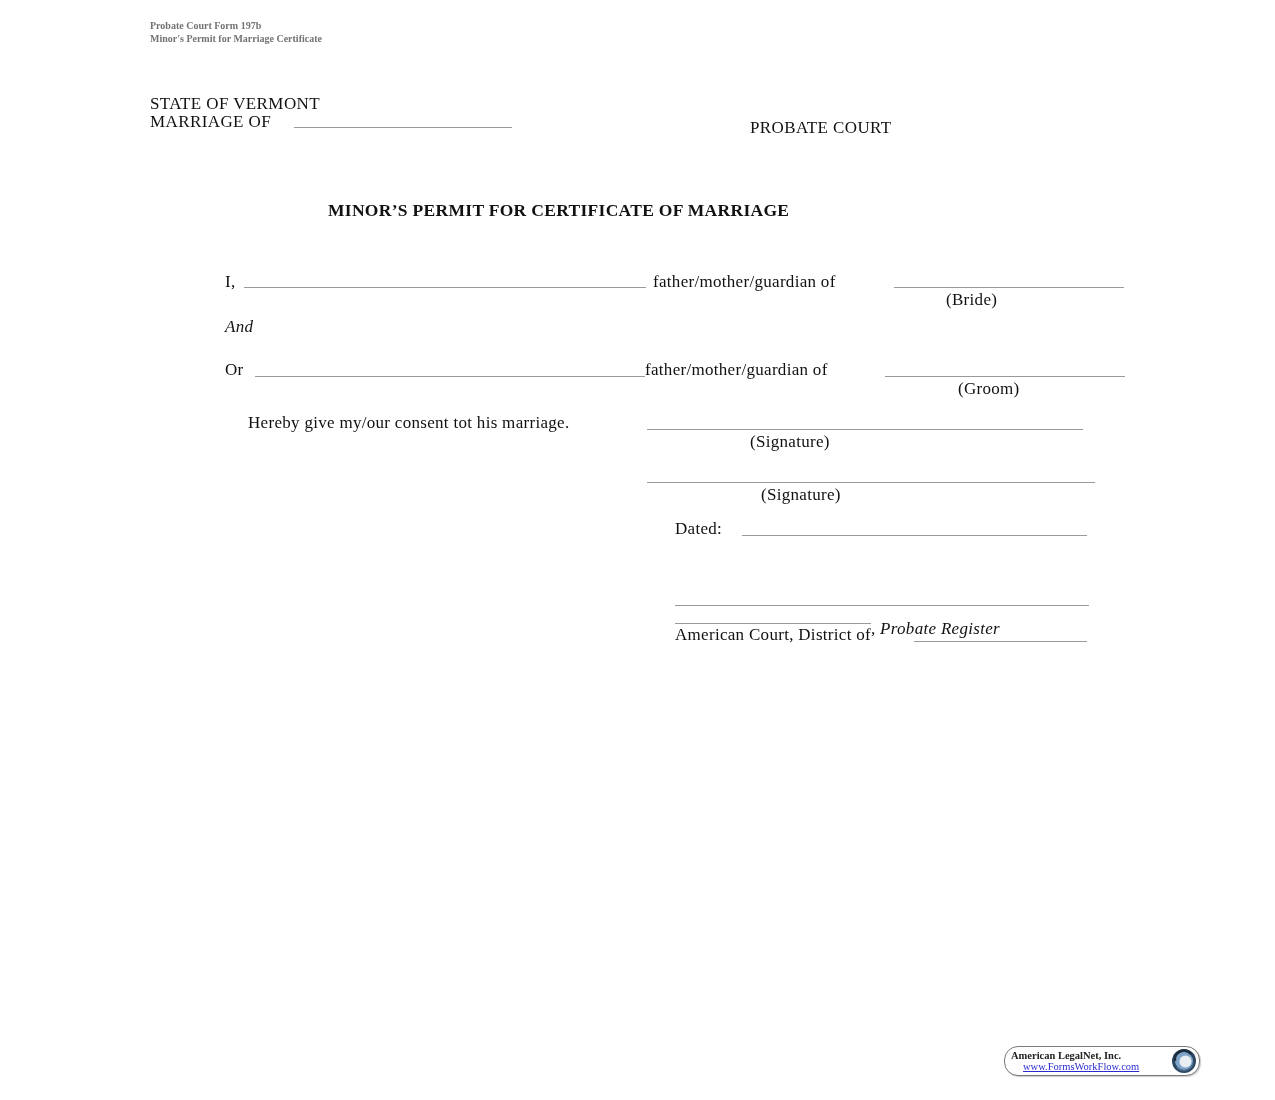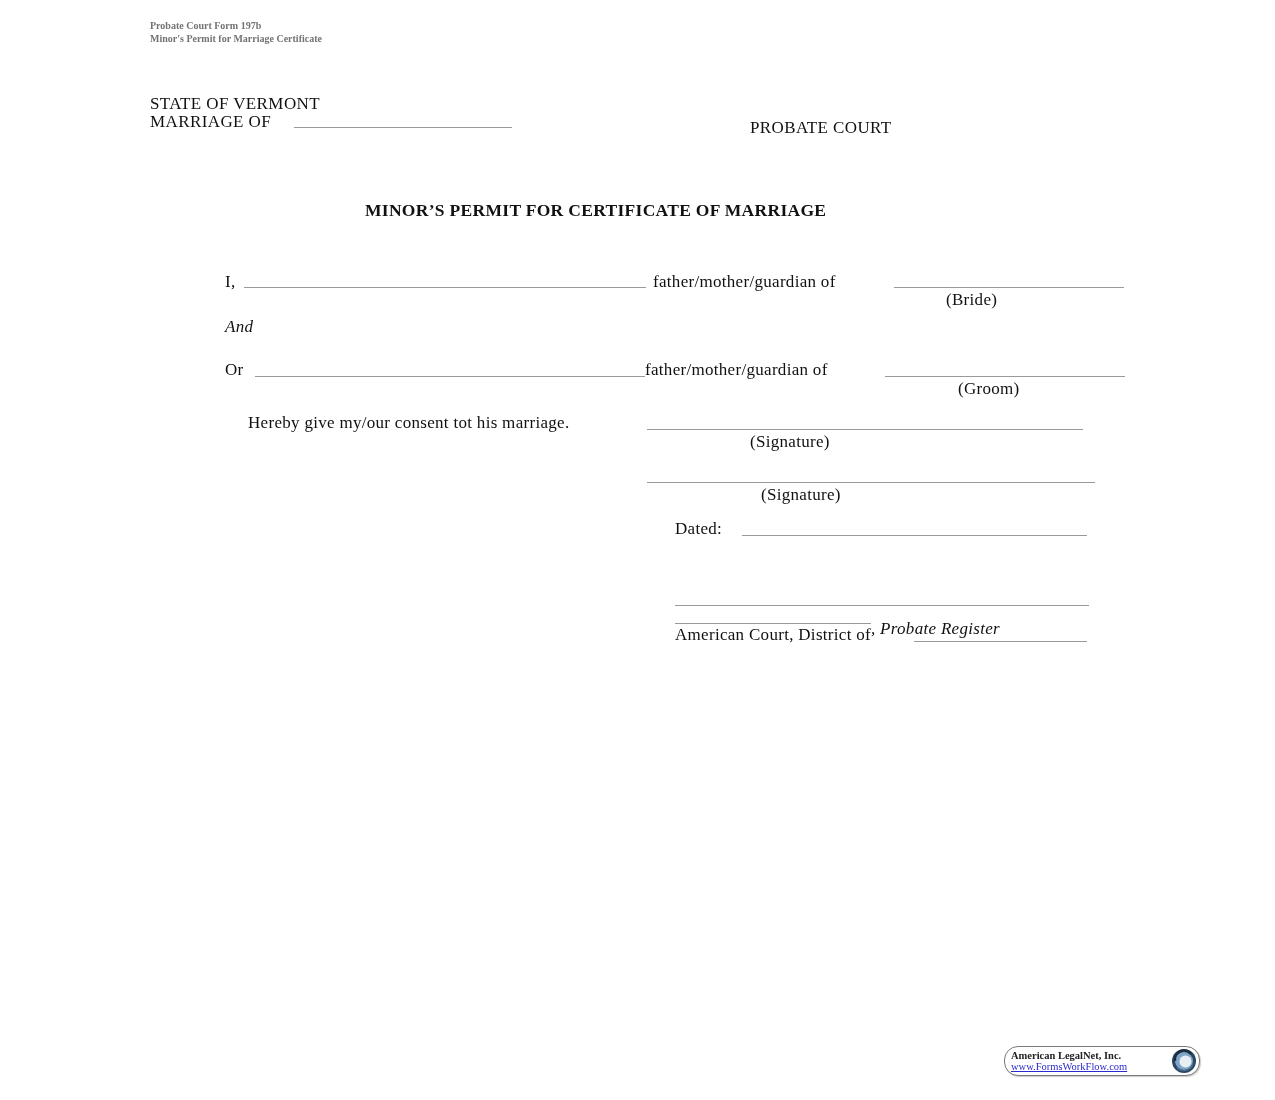--- a/index.html
+++ b/index.html
@@ -61,21 +61,21 @@
       position: absolute;
       left: 6px;
       top: 3px;
       font-size: 10.5px;
       font-weight: bold;
       color: #222222;
       white-space: nowrap;
     }
     .badge-link {
       position: absolute;
-      left: 6px;
+      left: 18px;
       top: 14px;
       font-size: 10.5px;
       color: #2a2ad0;
       text-decoration: underline;
       white-space: nowrap;
     }
     .badge-logo {
       position: absolute;
       right: 2px;
       top: 1px;
@@ -87,21 +87,21 @@
 <body>
 
 <div class="abs hdr-small" style="left:150px; top:19px;">Probate Court Form 197b</div>
 <div class="abs hdr-small" style="left:150px; top:32px;">Minor's Permit for Marriage Certificate</div>
 
 <div class="abs caps" style="left:150px; top:95px;">STATE OF VERMONT</div>
 <div class="abs caps" style="left:150px; top:113px;">MARRIAGE OF</div>
 <div class="line" style="left:294px; top:127px; width:218px;"></div>
 <div class="abs caps" style="left:750px; top:95px;margin-top:24px;">PROBATE COURT</div>
 
-<div class="abs title" style="left:365px; top:200px;">MINOR’S PERMIT FOR CERTIFICATE OF MARRIAGE</div>
+<div class="abs title" style="left:328px; top:200px;">MINOR’S PERMIT FOR CERTIFICATE OF MARRIAGE</div>
 
 <div class="abs body-text" style="left:225px; top:273px;">I,</div>
 <div class="line" style="left:244px; top:287px; width:402px;"></div>
 <div class="abs body-text" style="left:653px; top:273px;">father/mother/guardian of</div>
 <div class="line" style="left:894px; top:287px; width:230px;"></div>
 <div class="abs caption" style="left:946px; top:290px;">(Bride)</div>
 
 <div class="abs body-text" style="left:225px; top:318px;font-style:italic;">And</div>
 
 <div class="abs body-text" style="left:225px; top:361px;">Or</div>

